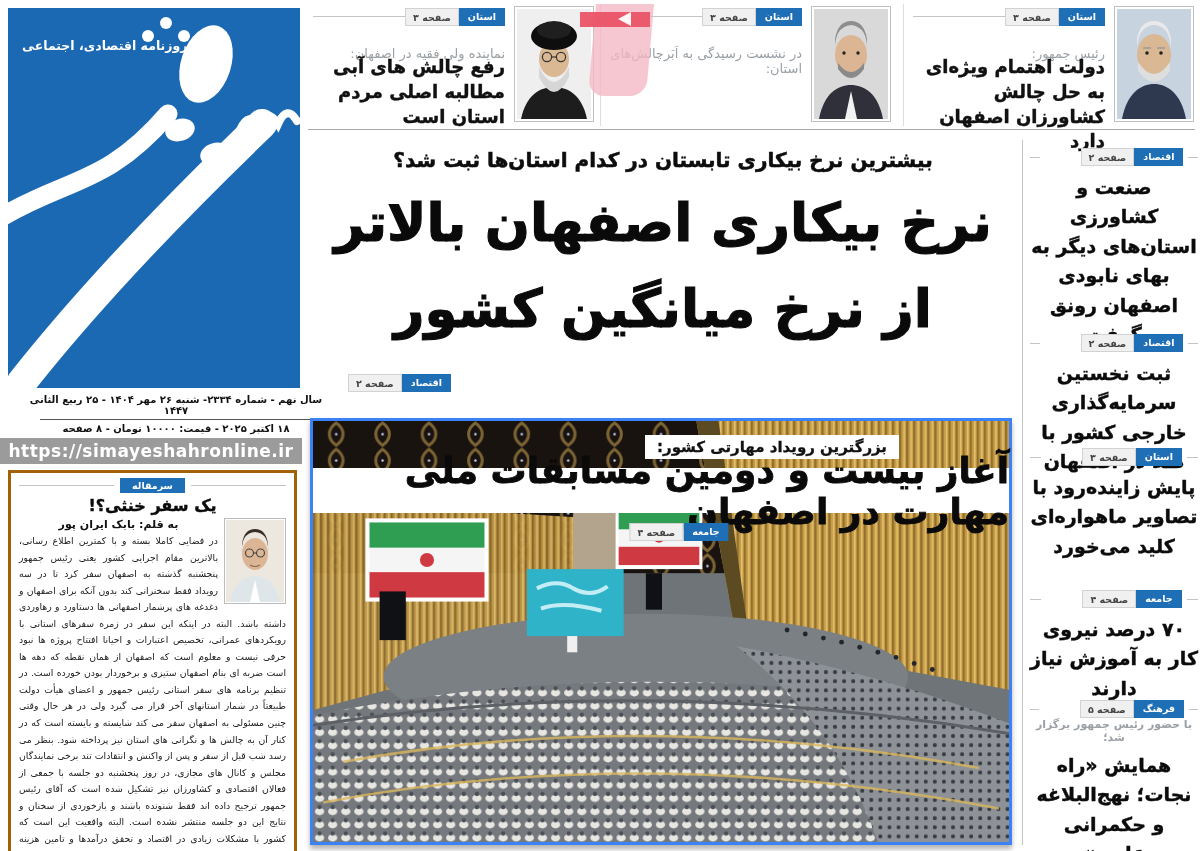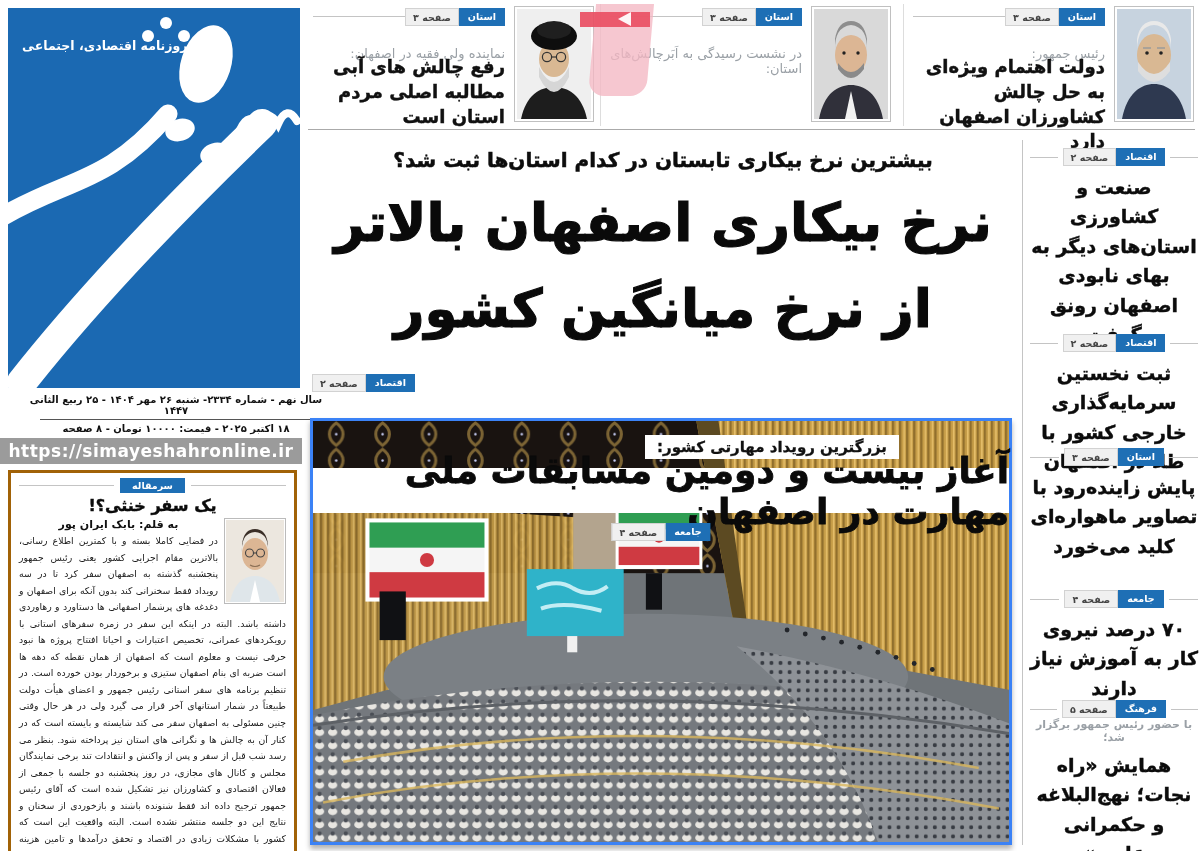--- a/index.html
+++ b/index.html
@@ -7,21 +7,21 @@
     --kicker-gray:#9aa0a6; --url-bar-bg:#9b9b9b; --hairline:#c4c4c4;
     --headline-black:#111111; --watermark-pink:#f3b7c3; --watermark-red:#e94f63;
   }
   *{margin:0;padding:0;box-sizing:border-box;}
   body{background:#e9e9e9;font-family:"DejaVu Sans",sans-serif;}
   .page{position:relative;width:1200px;height:851px;background:#fff;overflow:hidden;direction:rtl;margin:0 auto;}
 
   
   .tab{display:inline-flex;align-items:stretch;height:18px;font-size:9.5px;font-weight:bold;line-height:14px;white-space:nowrap;}
   .tab .sec{background:var(--accent-blue);color:#fff;padding:2px 9px;}
-  .tab .pg{background:var(--tab-page-bg);color:#444;padding:2px 7px;border:1px solid #d2d2d2;}
+  .tab .pg{background:var(--tab-page-bg);color:#444;padding:2px 7px;border:1px solid #d2d2d2;margin-left:36px;}
 
   
   .logo-block{position:absolute;left:8px;top:8px;width:292px;height:380px;text-align:center;}
   .logo-block svg{display:block;width:100%;height:100%;}
   .tagline{position:absolute;left:14px;top:30px;color:#fff;font-size:12.5px;font-weight:bold;}
   .dates{position:absolute;left:4px;top:392px;width:296px;text-align:center;color:#111;margin-left:24px;}
   .dates .d1,.dates .d2{font-size:10px;font-weight:bold;padding:2px 0;}
   .dates .sep{height:1px;background:#555;margin:1px 12px;}
   .urlbar{position:absolute;left:0;top:438px;width:302px;height:26px;background:var(--url-bar-bg);
           color:#fff;font-size:17px;font-weight:bold;text-align:center;line-height:26px;direction:ltr;letter-spacing:.5px;}

